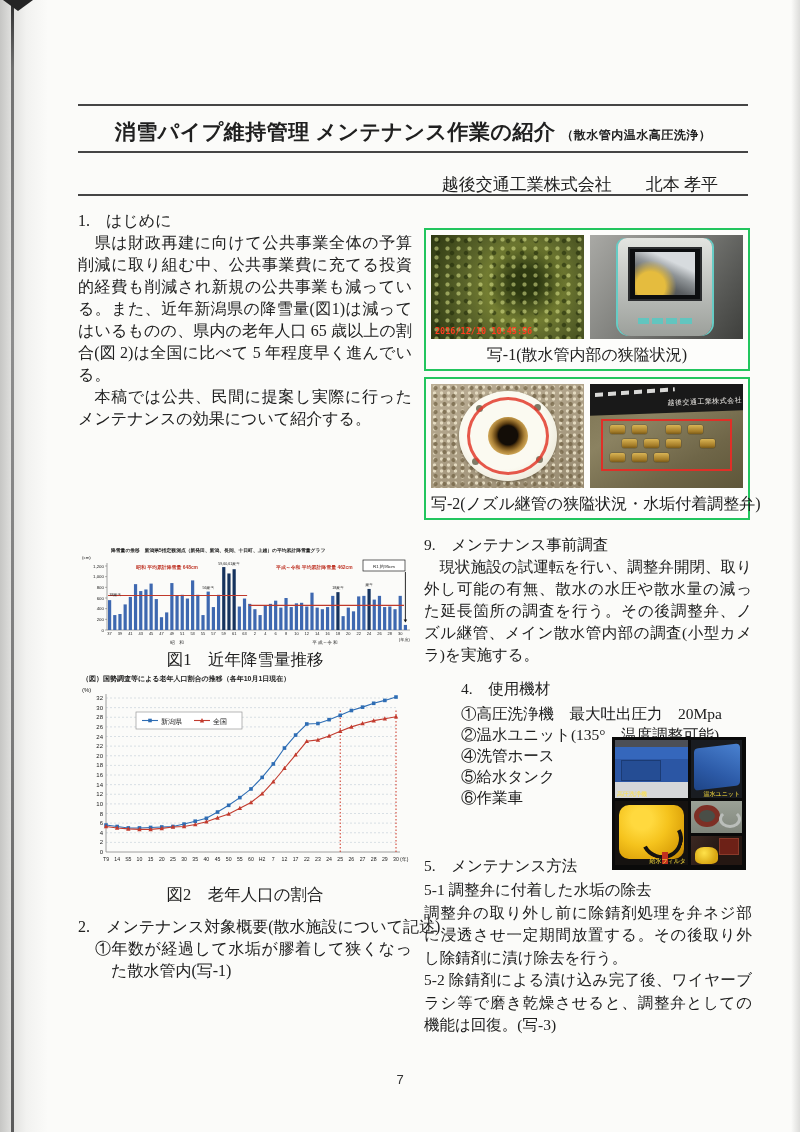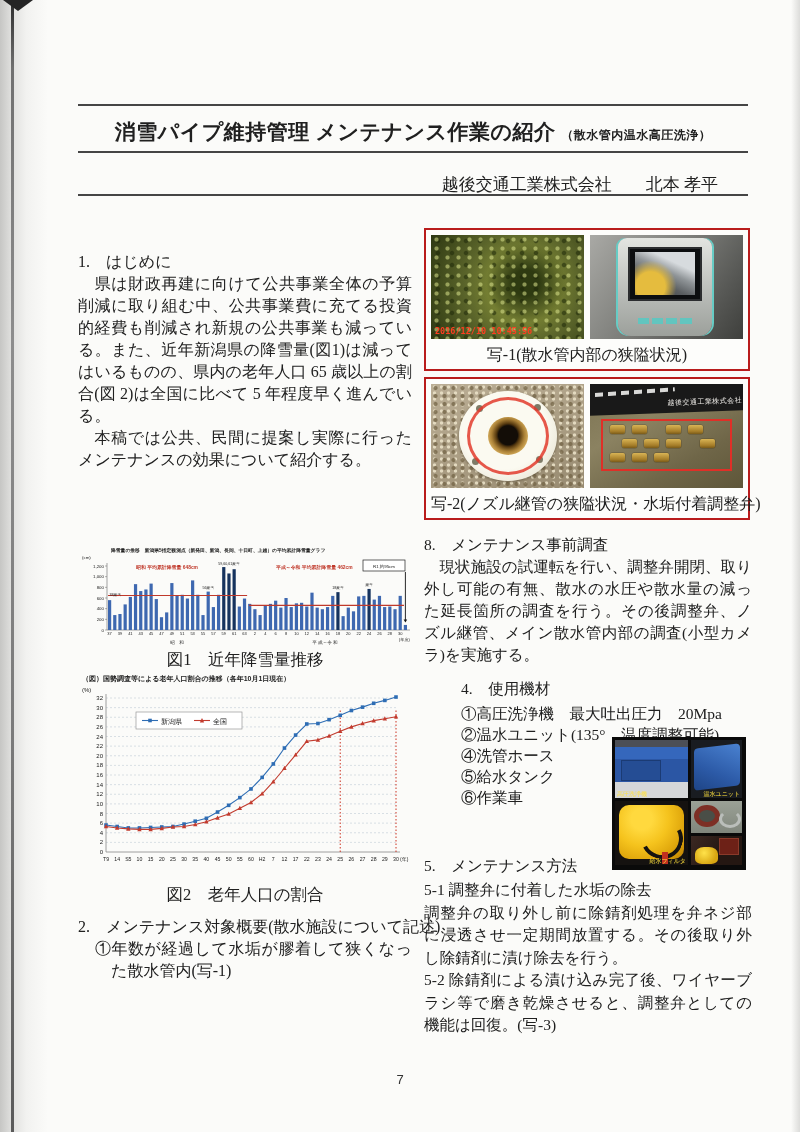--- a/index.html
+++ b/index.html
@@ -26,21 +26,21 @@
   .blk p{margin:0;}
   .lcol{left:78px;width:334px;}
   .rcol{left:424px;width:328px;font-size:15.5px;}
   .hd{white-space:nowrap;}
   .hang{padding-left:33px;text-indent:-16px;}
   
   .figwrap{position:absolute;left:80px;width:332px;background:#fbfbf9;}
   .figcap{position:absolute;width:334px;text-align:center;font-size:16.5px;line-height:22px;}
   
   .photo-box{position:absolute;left:424px;width:326px;height:143px;box-sizing:border-box;
-        border:2px solid #b91c1c;background:#fdfdfb;padding:5px 5px 0;}
+        border:2px solid #22c55e;background:#fdfdfb;padding:5px 5px 0;}
   .photo-row{display:flex;gap:6px;height:104px;}
   .photo{flex:1;position:relative;overflow:hidden;}
   .photo-cap{height:32px;line-height:32px;text-align:center;font-size:16px;white-space:nowrap;}
   
   .pipe{background-image:
       radial-gradient(circle,rgba(219,228,140,.55) 0 1.5px,transparent 2.6px),
       radial-gradient(circle,rgba(30,40,8,.55) 0 1.6px,transparent 2.8px),
       radial-gradient(circle at 62% 46%,#2e3a11 0 12%,#4c5720 22%,rgba(76,87,32,0) 36%),
       radial-gradient(circle at 60% 50%,#747e32 0 34%,#5a642a 55%,#3d471a 84%,#2d3713 100%);
       background-size:11px 9px,14px 12px,100% 100%,100% 100%;}
@@ -122,21 +122,21 @@
 
   <div class="rule r1"></div>
   <div class="title">
     <span>消雪パイプ維持管理 メンテナンス作業の紹介</span>
     <span class="paren">（散水管内温水高圧洗浄）</span>
   </div>
   <div class="rule r2"></div>
   <div class="author">越後交通工業株式会社　　北本 孝平</div>
   <div class="rule r3"></div>
 
-  <div class="blk lcol" style="top:210px;margin-top:41px;">
+  <div class="blk lcol" style="top:210px;">
     <p class="hd">1.　はじめに</p>
     <p>　県は財政再建に向けて公共事業全体の予算削減に取り組む中、公共事業費に充てる投資的経費も削減され新規の公共事業も減っている。また、近年新潟県の降雪量(図1)は減ってはいるものの、県内の老年人口 65 歳以上の割合(図 2)は全国に比べて 5 年程度早く進んでいる。</p>
     <p>　本稿では公共、民間に提案し実際に行ったメンテナンスの効果について紹介する。</p>
   </div>
 
   <div class="figwrap" style="top:545px;height:102px;" id="fig1"><svg viewBox="0 0 332 102" width="332" height="102">
         <text x="31" y="7" font-size="4.8" fill="#222" font-weight="bold">降雪量の推移　新潟県5指定観測点（新発田、新潟、長岡、十日町、上越）の平均累計降雪量グラフ</text>
         <text x="2" y="14" font-size="4.4" fill="#222">(cm)</text>
         <line x1="25" y1="85" x2="27" y2="85" stroke="#666" stroke-width="0.5"></line>
         <text x="24" y="86.6" font-size="4.4" fill="#222" text-anchor="end">0</text>
@@ -452,21 +452,21 @@
             <div class="valve"></div>
               <div class="valve"></div>
           </div>
         </div>
       </div>
     </div>
     <div class="photo-cap">写-2(ノズル継管の狭隘状況・水垢付着調整弁)</div>
   </div>
 
   <div class="blk rcol" style="top:534px;">
-    <p class="hd">8.　メンテナンス事前調査</p>
+    <p class="hd">9.　メンテナンス事前調査</p>
     <p>　現状施設の試運転を行い、調整弁開閉、取り外し可能の有無、散水の水圧や散水量の減った延長箇所の調査を行う。その後調整弁、ノズル継管、メイン散水管内部の調査(小型カメラ)を実施する。</p>
   </div>
 
   <div class="blk rcol" style="top:678px;margin-left:37px;">
     <p class="hd" style="margin-bottom:3px;">4.　使用機材</p>
     <p style="line-height:21px;">①高圧洗浄機　最大吐出圧力　20Mpa</p>
     <p style="line-height:21px;">②温水ユニット(135°　温度調整可能)</p>
     <p style="line-height:21px;">④洗管ホース</p>
     <p style="line-height:21px;">⑤給水タンク</p>
     <p style="line-height:21px;">⑥作業車</p>

